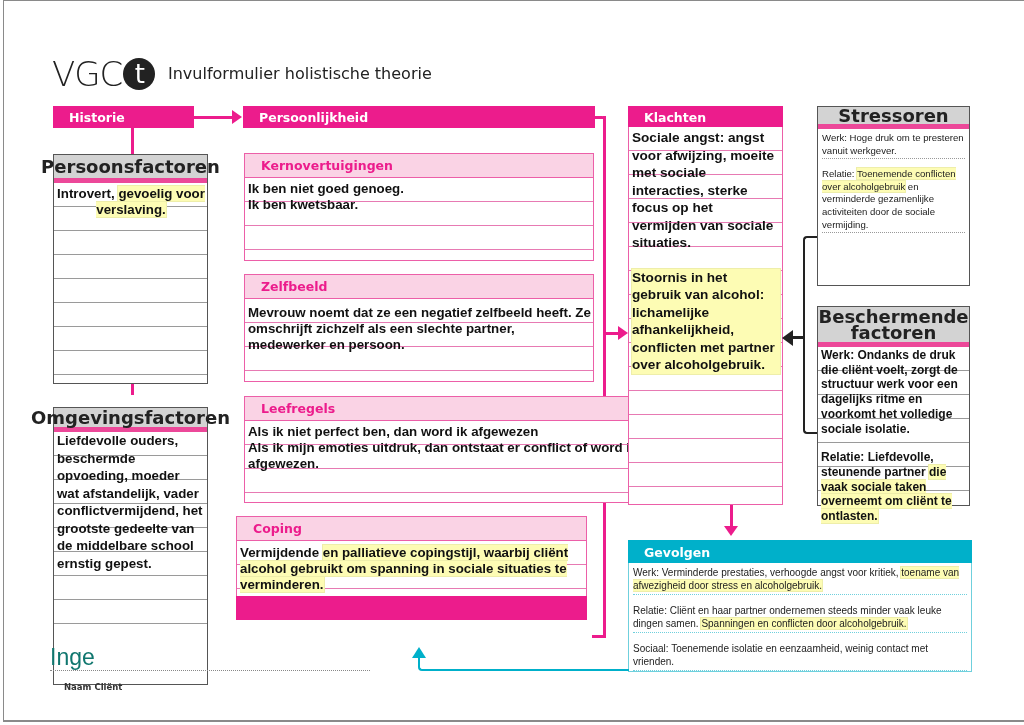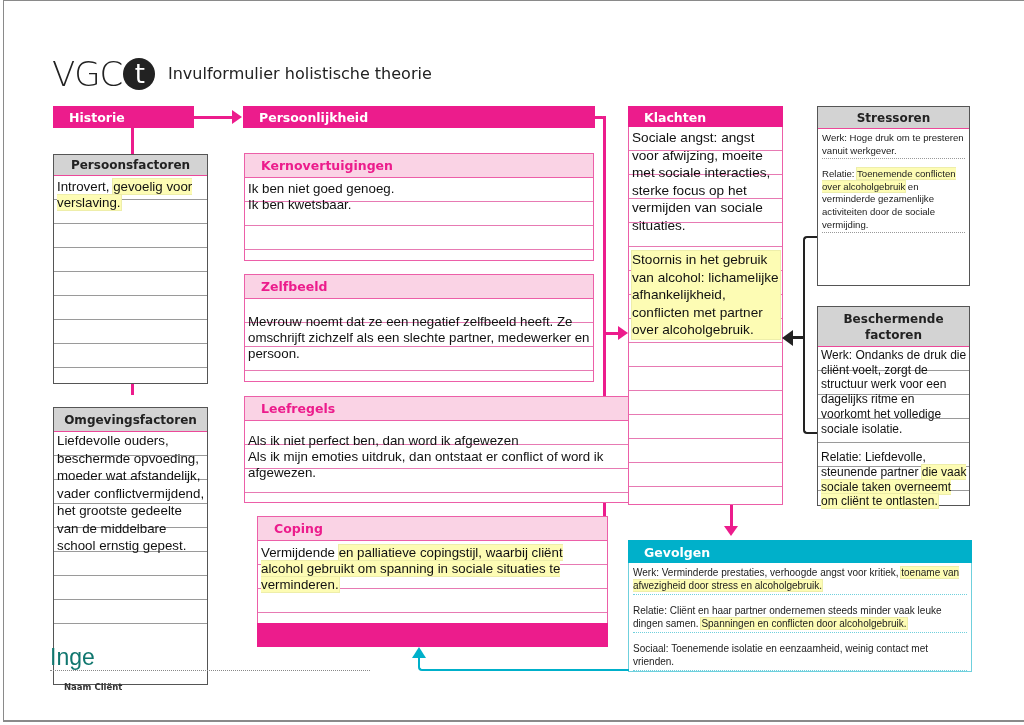--- a/index.html
+++ b/index.html
@@ -8,26 +8,26 @@
   .frame { position: absolute; left: 3px; top: 0; width: 1021px; height: 722px; border-left: 1px solid #8a8a8a; border-top: 1px solid #8a8a8a; border-bottom: 2px solid #8a8a8a; }
   .abs { position: absolute; justify-content: center; }
   .logo { left: 52px; top: 54px; font-family: "DejaVu Sans", sans-serif; font-size: 34px; letter-spacing: -1px; color: #222; font-weight: 300; display: flex; align-items: center; }
   .logo-t { display: inline-flex; width: 32px; height: 32px; border-radius: 50%; background: #222; color: #fff; font-size: 26px; align-items: center; justify-content: center; margin-left: 1px; font-weight: 400; }
   .doc-title { left: 168px; top: 64px; font-family: "DejaVu Sans", sans-serif; font-size: 16px; color: #222; }
 
   .bar { position: absolute; background: #ec1c8c; color: #fff; font-family: "DejaVu Sans", sans-serif; font-weight: bold; font-size: 12.5px; padding-left: 16px; display: flex; align-items: center; }
   .bar.teal { background: #00b0ca; }
 
   .gbox { position: absolute; border: 1px solid #555; background: #fff; }
-  .gbox .ghead { background: #d3d3d3; border-bottom: 1px solid #ec4899; font-family: "DejaVu Sans", sans-serif; font-weight: bold; font-size: 12px; color: #222; display: flex; align-items: center; justify-content: center; text-align: center; line-height: 16px; }
+  .gbox .ghead { background: #d3d3d3; border-bottom: 5px solid #ec4899; font-family: "DejaVu Sans", sans-serif; font-weight: bold; font-size: 18px; color: #222; display: flex; align-items: center; justify-content: center; text-align: center; line-height: 16px; }
 
   .pbox { position: absolute; border: 1px solid #ec5fa8; background: #fff; }
   .pbox .phead { background: #fad3e5; border-bottom: 1px solid #ec5fa8; color: #ec1c8c; font-family: "DejaVu Sans", sans-serif; font-weight: bold; font-size: 12.5px; padding-left: 16px; display: flex; align-items: center; height: 24px; }
 
-  .lined { position: relative; }
+  .lined { position: relative; font-weight: bold; }
   .lines-gray { background-image: repeating-linear-gradient(to bottom, transparent 0, transparent 23px, #9a9a9a 23px, #9a9a9a 24px); }
   .lines-pink { background-image: repeating-linear-gradient(to bottom, transparent 0, transparent 23px, #e77ab3 23px, #e77ab3 24px); }
 
   .txt { font-size: 13.3px; line-height: 16px; color: #111; padding: 2px 2px 0 3px; }
   .small { font-size: 9.6px; line-height: 12.6px; color: #222; padding: 3px 4px; }
   .hl { background: #fdfcb4; box-shadow: 0 0 0 1px #eeeeaa; }
   .para { margin-bottom: 9px; }
 
   .vline { position: absolute; background: #ec1c8c; }
   .tri-r { position: absolute; width: 0; height: 0; border-top: 7px solid transparent; border-bottom: 7px solid transparent; border-left: 10px solid #ec1c8c; }
@@ -52,22 +52,22 @@
 
 <div class="bar" style="left:53px;top:106px;width:141px;height:22px;">Historie</div>
 
 <div class="vline" style="left:194px;top:116px;width:40px;height:3px;"></div>
 <div class="tri-r" style="left:232px;top:110px;"></div>
 
 <div class="vline" style="left:131px;top:128px;width:3px;height:26px;"></div>
 <div class="vline" style="left:131px;top:383px;width:3px;height:12px;"></div>
 
 <div class="gbox" style="left:53px;top:154px;width:155px;height:230px;">
-  <div class="ghead" style="height:21px;">Persoonsfactoren</div>
-  <div class="lined lines-gray" style="height:204px;">
+  <div class="ghead" style="height:28px;">Persoonsfactoren</div>
+  <div class="lined lines-gray" style="height:204px;text-align:center;">
     <div class="txt" style="padding-top:3px;"><span>Introvert, </span><span class="hl">gevoelig voor verslaving.</span></div>
   </div>
 </div>
 
 <div class="gbox" style="left:53px;top:395px;width:155px;height:278px;margin-top:12px;">
   <div class="ghead" style="height:24px;">Omgevingsfactoren</div>
   <div class="lined lines-gray" style="height:207px;">
     <div class="txt" style="padding-top:0;line-height:17.5px;">Liefdevolle ouders, beschermde opvoeding, moeder wat afstandelijk, vader conflictvermijdend, het grootste gedeelte van de middelbare school ernstig gepest.</div>
   </div>
 </div>
@@ -86,35 +86,35 @@
     <div class="txt" style="padding-top:3px;">
       <div>Ik ben niet goed genoeg.</div>
       <div>Ik ben kwetsbaar.</div>
     </div>
   </div>
 </div>
 
 <div class="pbox" style="left:244px;top:274px;width:350px;height:108px;">
   <div class="phead">Zelfbeeld</div>
   <div class="lined lines-pink" style="height:82px;">
-    <div class="txt" style="padding-top:15px;">Mevrouw noemt dat ze een negatief zelfbeeld heeft. Ze omschrijft zichzelf als een slechte partner, medewerker en persoon.</div>
+    <div class="txt" style="padding-top:6px;">Mevrouw noemt dat ze een negatief zelfbeeld heeft. Ze omschrijft zichzelf als een slechte partner, medewerker en persoon.</div>
   </div>
 </div>
 
 <div class="pbox" style="left:244px;top:396px;width:422px;height:107px;">
   <div class="phead">Leefregels</div>
   <div class="lined lines-pink" style="height:81px;">
-    <div class="txt" style="padding-top:12px;">
+    <div class="txt" style="padding-top:3px;">
       <div>Als ik niet perfect ben, dan word ik afgewezen</div>
       <div>Als ik mijn emoties uitdruk, dan ontstaat er conflict of word ik afgewezen.</div>
     </div>
   </div>
 </div>
 
-<div class="pbox" style="left:257px;top:516px;width:351px;height:131px;">
+<div class="pbox" style="left:236px;top:516px;width:351px;height:104px;">
   <div class="phead">Coping</div>
   <div class="lined lines-pink" style="height:82px;">
     <div class="txt" style="padding-top:4px;"><span>Vermijdende </span><span class="hl">en palliatieve copingstijl, waarbij cliënt alcohol gebruikt om spanning in sociale situaties te verminderen.</span></div>
   </div>
   <div style="position:absolute;left:-1px;right:-1px;bottom:-1px;height:24px;background:#ec1c8c;"></div>
 </div>
 
 <div class="bar" style="left:628px;top:106px;width:155px;height:22px;">Klachten</div>
 <div class="pbox" style="left:628px;top:127px;width:155px;height:378px;border-top:none;">
   <div class="lined lines-pink" style="height:376px;">

